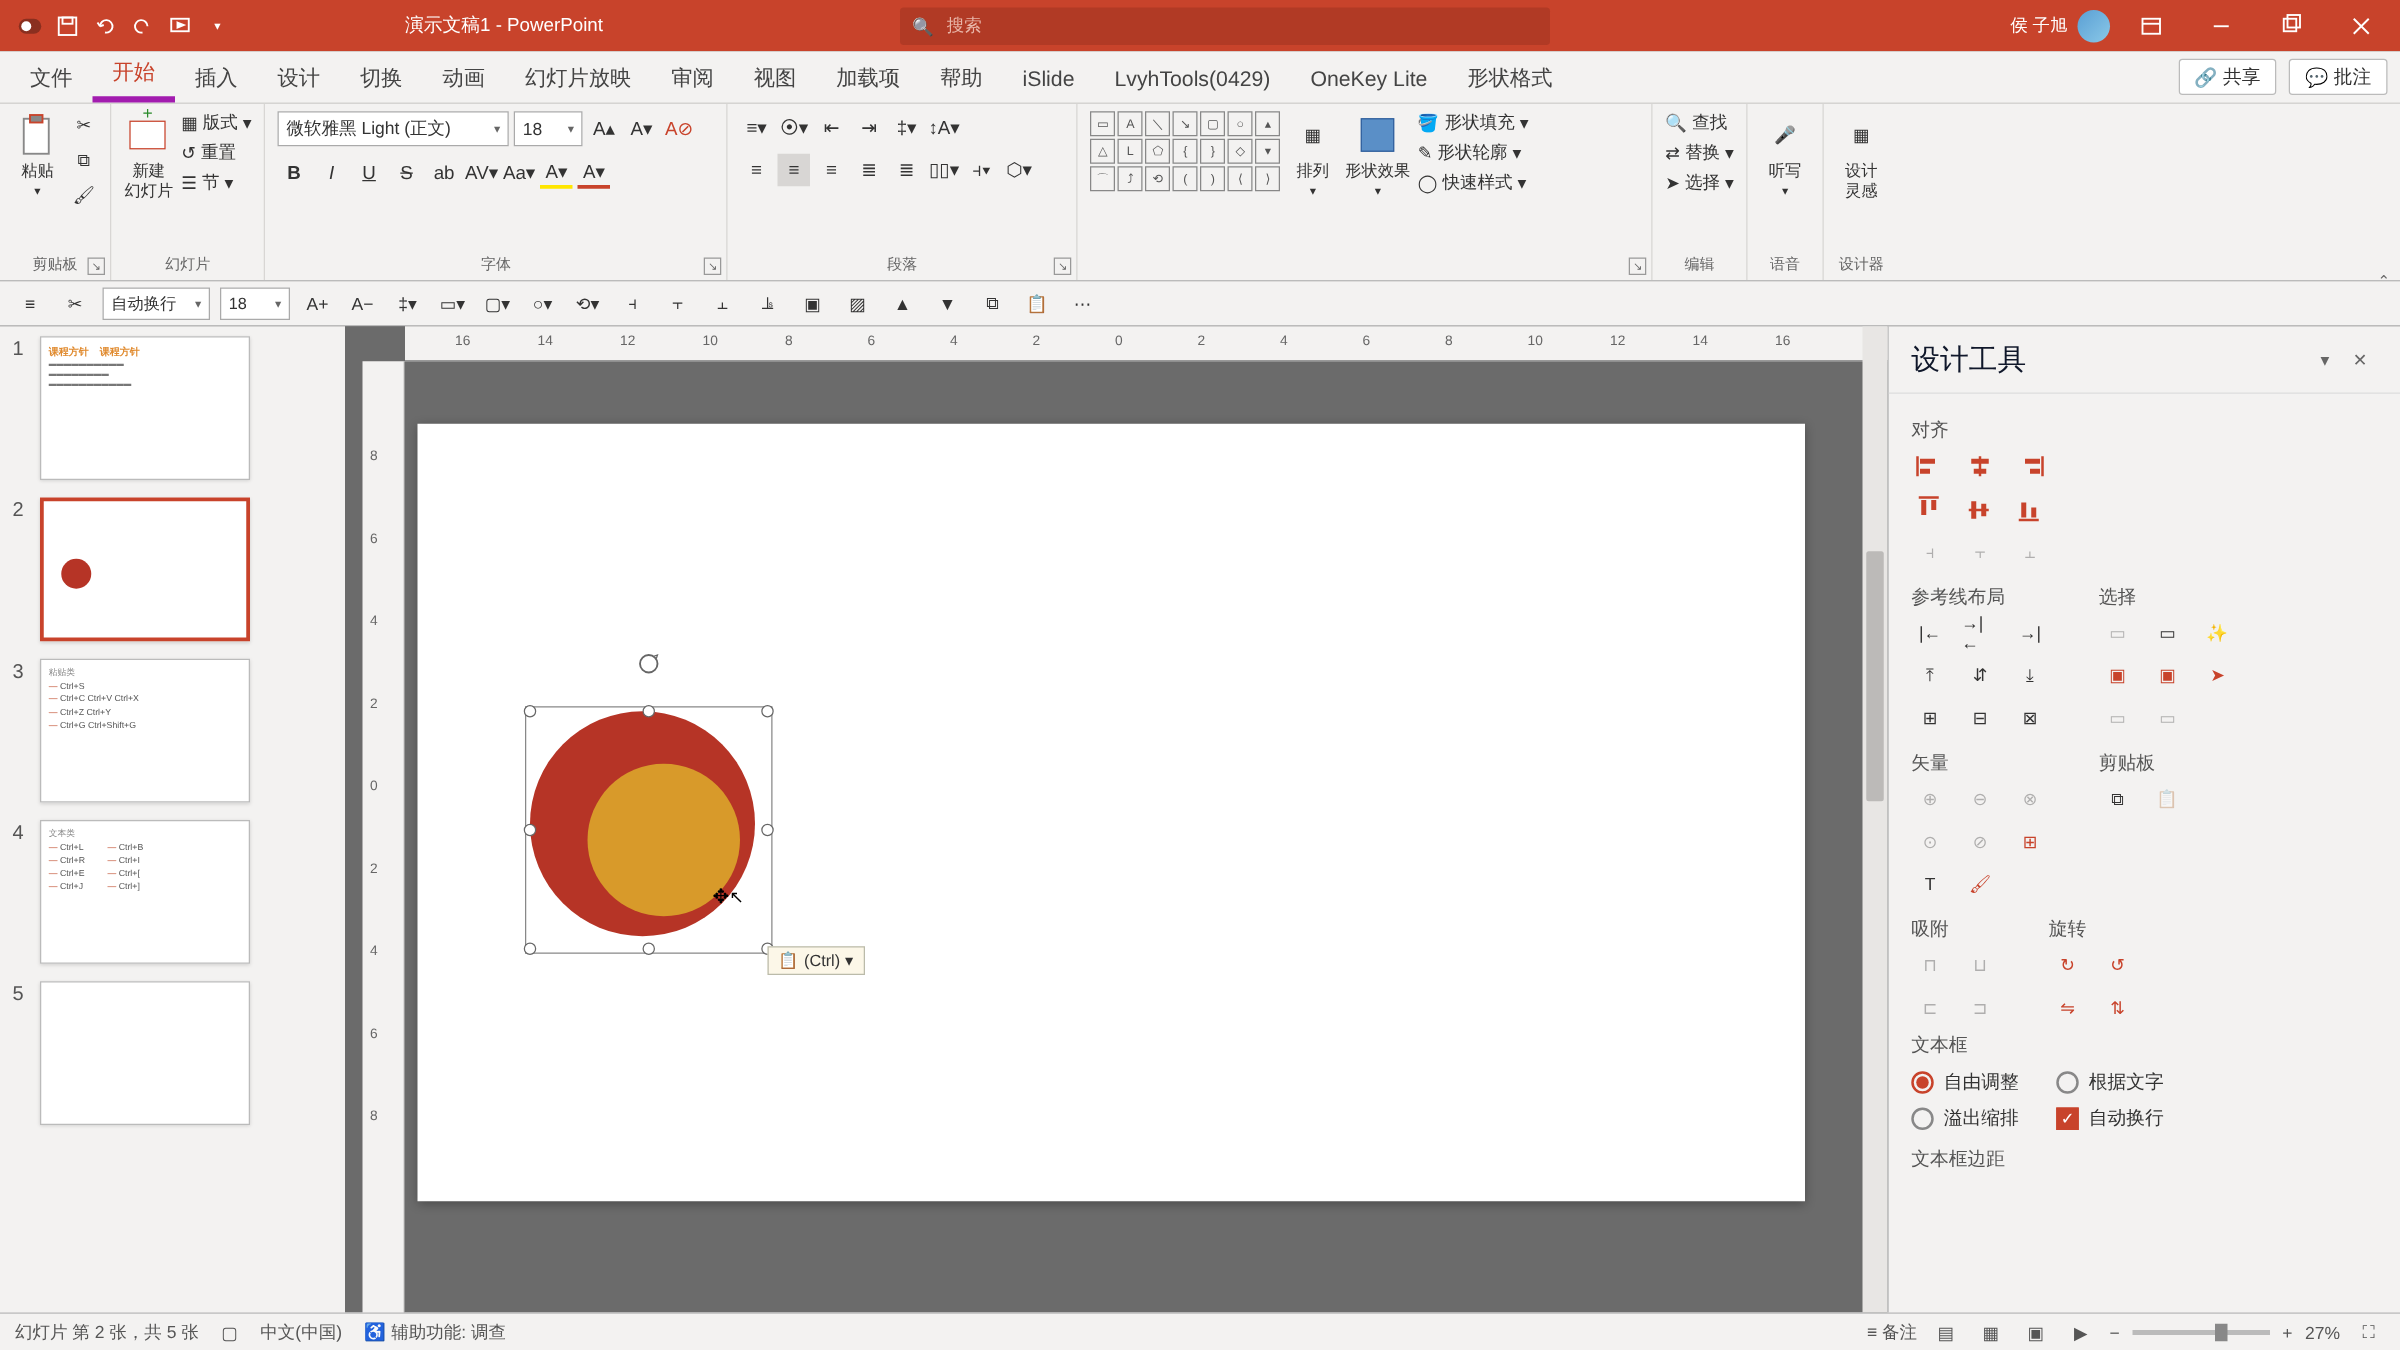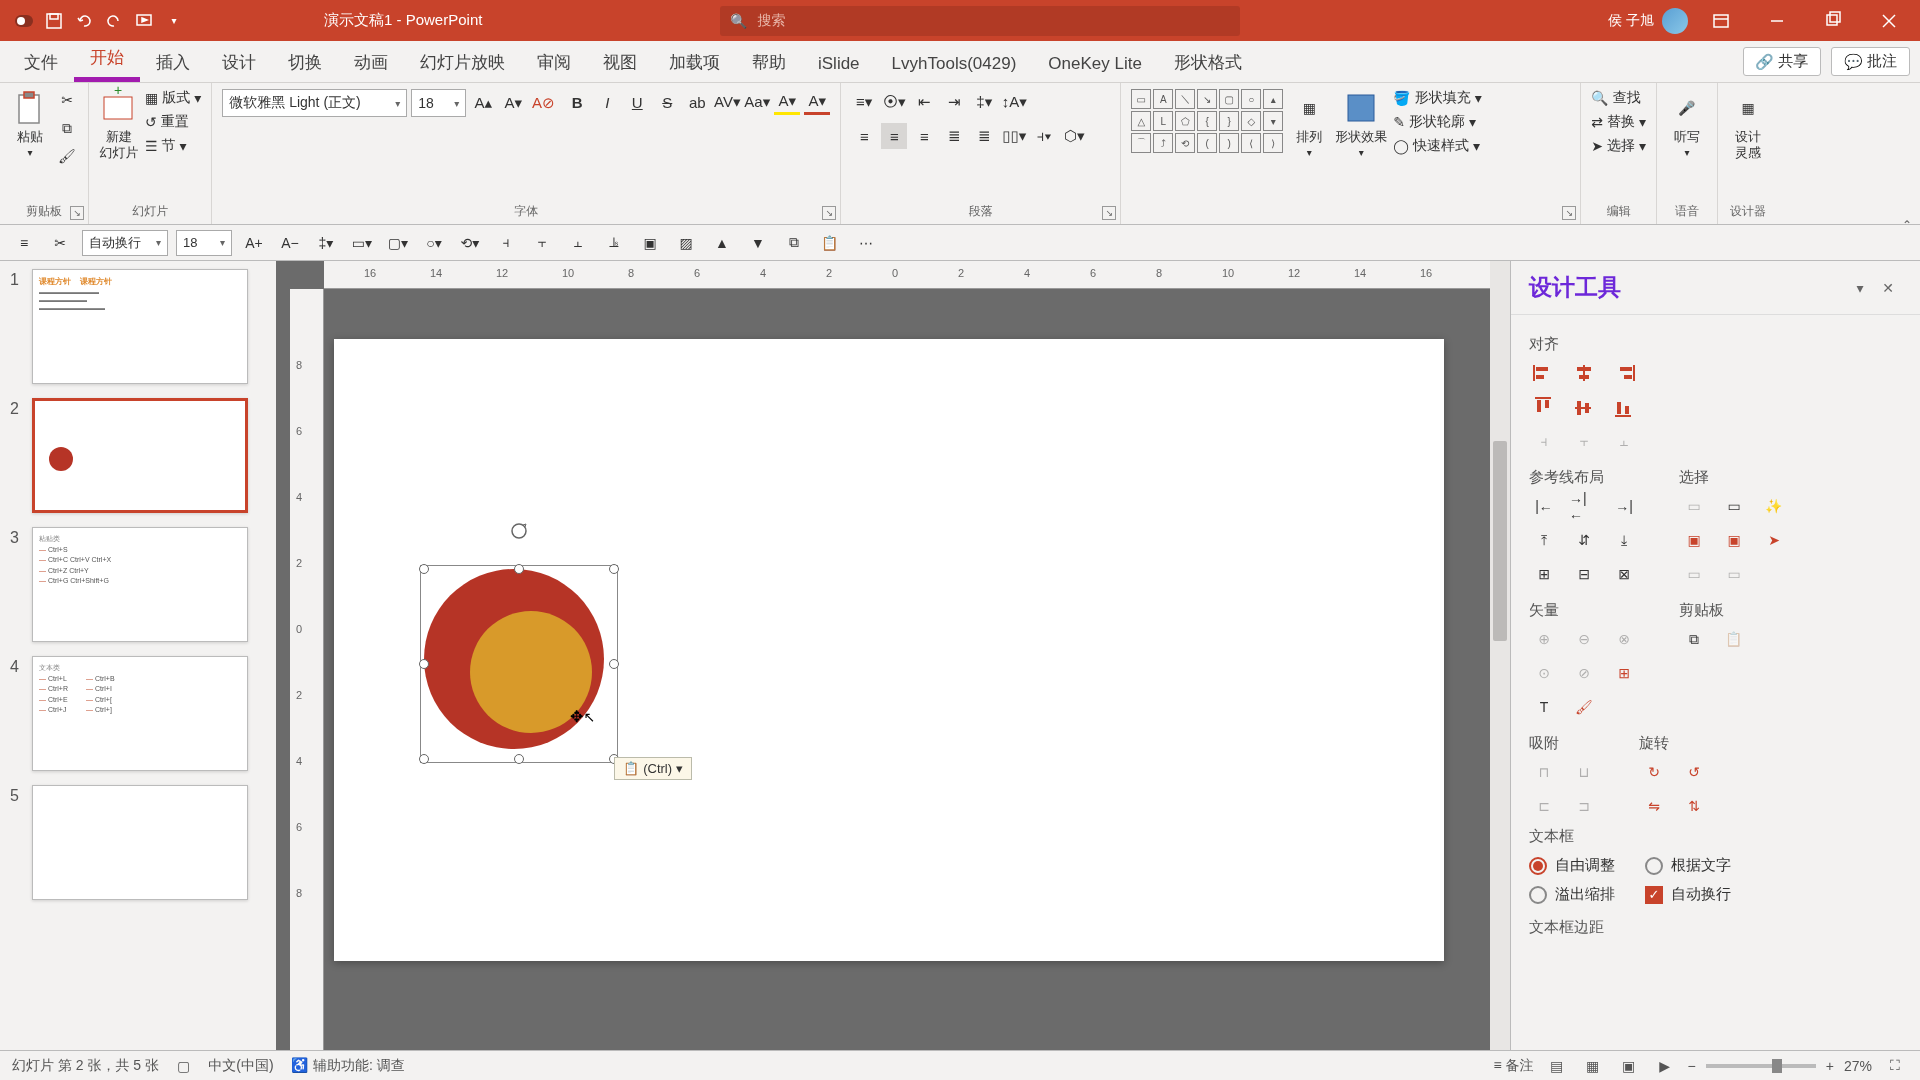--- a/index.html
+++ b/index.html
@@ -46,21 +46,21 @@
 
 .sec-toolbar { height: 36px; background: #f3f2f1; border-bottom: 1px solid #bbb; display: flex; align-items: center; padding: 0 10px; gap: 8px; }
 .sec-toolbar .combo { height: 26px; border: 1px solid #aaa; background: #fff; display: flex; align-items: center; padding: 0 6px; font-size: 13px; }
 .sec-toolbar .tb-btn { width: 28px; height: 26px; display: inline-flex; align-items: center; justify-content: center; }
 
 
 .main-area { display: flex; height: calc(1080px - 41px - 42px - 142px - 36px - 30px); background: #6b6b6b; }
 .slide-panel { width: 276px; background: #f3f2f1; overflow-y: auto; padding: 8px 10px; }
 .thumb-wrap { display: flex; margin-bottom: 14px; }
 .thumb-num { width: 22px; font-size: 16px; color: #555; padding-top: 2px; }
-.thumb { width: 216px; height: 115px; background: #fff; border: 1px solid #bbb; box-shadow: 0 1px 3px rgba(0,0,0,0.15); position: relative; overflow: hidden; font-size: 7px; padding: 6px; }
+.thumb { width: 168px; height: 115px; background: #fff; border: 1px solid #bbb; box-shadow: 0 1px 3px rgba(0,0,0,0.15); position: relative; overflow: hidden; font-size: 7px; padding: 6px; }
 .thumb.selected { border: 3px solid #c8432b; }
 .thumb .mini-title { color: #e08a2e; font-weight: 600; font-size: 8px; }
 .thumb .mini-text { color: #777; font-size: 6px; line-height: 1.3; margin-top: 2px; }
 .thumb .mini-circle { width: 24px; height: 24px; background: #b63426; border-radius: 50%; position: absolute; left: 14px; top: 46px; }
 .thumb .mini-line { font-size: 7px; color: #555; line-height: 1.5; }
 .thumb .mini-bullet { color: #c04a2a; }
 
 .editor-area { flex: 1; position: relative; display: flex; }
 .ruler-v { width: 34px; background: #f3f2f1; border-right: 1px solid #999; position: relative; margin-top: 28px; margin-left: 14px; }
 .ruler-v .tick { position: absolute; left: 6px; font-size: 11px; color: #666; }
@@ -81,21 +81,21 @@
 .circle-inner { width: 122px; height: 122px; border-radius: 50%; background: #d89a2a; position: absolute; left: 46px; top: 42px; }
 .move-cursor { position: absolute; left: 146px; top: 138px; font-size: 16px; color: #000; pointer-events: none; }
 .paste-tag { position: absolute; left: 280px; top: 418px; background: #fcf7e8; border: 1px solid #bba; padding: 3px 8px; font-size: 13px; display: flex; align-items: center; gap: 4px; }
 
 .vscroll { width: 20px; background: #e8e6e4; position: absolute; right: 0; top: 0; bottom: 0; }
 .vscroll .vthumb { background: #bcbab8; width: 14px; margin: 0 auto; height: 200px; margin-top: 180px; border-radius: 2px; }
 
 
 .design-pane { width: 410px; background: #f3f2f1; border-left: 1px solid #bbb; display: flex; flex-direction: column; }
 .dp-header { height: 54px; display: flex; align-items: center; padding: 0 18px; border-bottom: 1px solid #ddd; }
-.dp-title { font-size: 23px; color: #6d28d9; flex: 1; font-weight: bold; }
+.dp-title { font-size: 23px; color: #0f172a; flex: 1; }
 .dp-header .hbtn { width: 28px; height: 28px; display: inline-flex; align-items: center; justify-content: center; color: #666; }
 .dp-body { padding: 12px 18px; overflow-y: auto; flex: 1; }
 .dp-row { display: flex; gap: 40px; margin-bottom: 6px; }
 .dp-section { }
 .dp-sec-title { font-size: 15px; color: #555; margin: 8px 0 6px; }
 .dp-icons { display: flex; flex-wrap: wrap; gap: 10px; }
 .dp-icon { width: 30px; height: 26px; display: inline-flex; align-items: center; justify-content: center; }
 .dp-icon svg { width: 22px; height: 20px; }
 .dp-icon.dim { opacity: 0.35; }
 .dp-radio-row { display: flex; gap: 30px; margin: 10px 0; }
@@ -263,21 +263,21 @@
             <span>↺</span>
             <span>重置</span>
           </div>
         <div class="rb-row"><span>☰</span><span>节</span> ▾</div>
       </div>
     </div>
     <div class="group-label">幻灯片</div>
   </div>
 
   <div class="ribbon-group" style="min-width:370px;">
-    <div class="rg-body" style="flex-direction:row; gap:8px;">
+    <div class="rg-body" style="flex-direction:column; gap:8px;">
       <div class="rb-row">
         <div class="font-combo drop-arrow">
             <span>微软雅黑 Light (正文)</span>
           </div>
         <div class="size-combo drop-arrow">
             <span>18</span>
           </div>
         <span class="fmt-btn">A▴</span>
         <span class="fmt-btn">A▾</span>
         <span class="fmt-btn" style="color:#c8432b;">A⊘</span>

